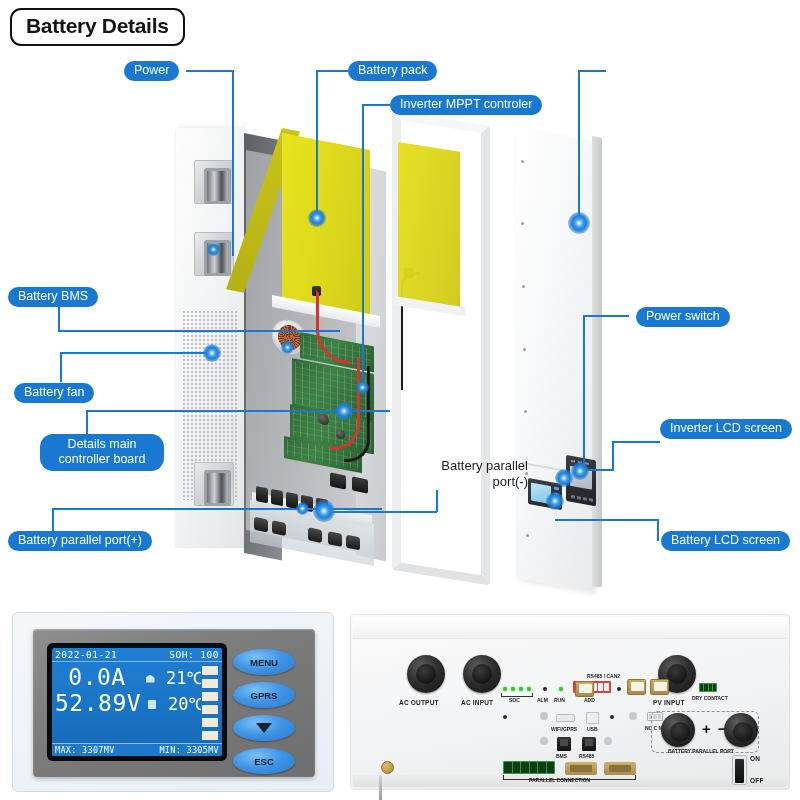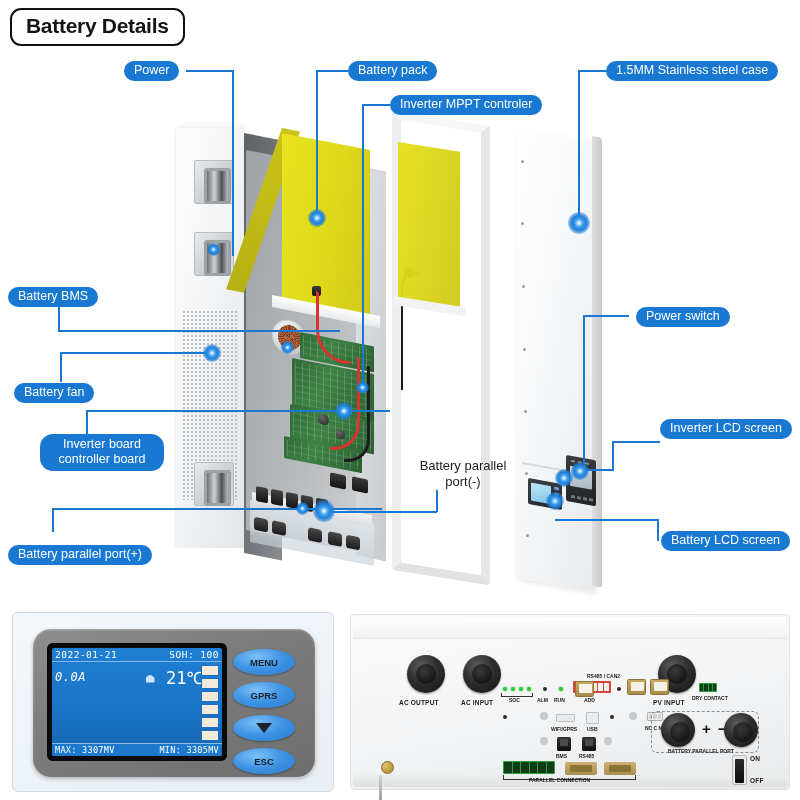--- a/index.html
+++ b/index.html
@@ -24,21 +24,21 @@
   .pill{
     position:absolute;
     background:#1878d2; color:#fff;
     border-radius:11px; padding:2px 10px 3px 10px;
     font-size:12.5px; line-height:15px; white-space:nowrap;
     z-index:40;
   }
   .pill.two{ white-space:normal; text-align:center; border-radius:13px; padding:3px 12px 4px; }
   .plain-label{
     position:absolute; color:#1c1c1c; font-size:13px; line-height:16px;
-    text-align:center; z-index:40; white-space:nowrap;
+    text-align:right; z-index:40; white-space:nowrap;
   }
 
   
   .ln{ position:absolute; background:#1878d2; z-index:30; }
   .lh{ height:1.6px; }
   .lv{ width:1.6px; }
 
   
   .dot{
     position:absolute; width:18px; height:18px; border-radius:50%;
@@ -273,21 +273,21 @@
 
   
   #lcdmod{
     position:absolute; left:12px; top:612px; width:322px; height:180px;
     background:linear-gradient(160deg,#f4f8fb,#e8eef4);
     border:1px solid #cfd9e2; border-radius:6px;
   }
   .bezel{
     position:absolute; left:20px; top:16px; width:282px; height:148px;
     background:linear-gradient(155deg,#8e8e8e 0%,#7c7c7c 40%,#6e6e6e 100%);
-    border-radius:18px; box-shadow:inset 0 1px 2px rgba(255,255,255,.35), 0 2px 4px rgba(0,0,0,.25);
+    border-radius:4px; box-shadow:inset 0 1px 2px rgba(255,255,255,.35), 0 2px 4px rgba(0,0,0,.25);
   }
   .screen{
     position:absolute; left:14px; top:14px; width:180px; height:118px;
     background:#0c0e10; border-radius:6px; padding:5px;
     box-shadow:inset 0 0 6px rgba(0,0,0,.8);
   }
   .scr-in{
     position:absolute; left:5px; top:5px; right:5px; bottom:5px;
     background:linear-gradient(180deg,#1f7fd4 0%,#1a74c6 55%,#1668b4 100%);
     border-radius:2px; overflow:hidden;
@@ -301,21 +301,21 @@
     border-bottom:1px solid rgba(255,255,255,.45);
   }
   .scr-bot{
     position:absolute; left:0; bottom:0; right:0; height:13px;
     display:flex; justify-content:space-between; align-items:center;
     padding:0 3px; font-size:8.5px; letter-spacing:.3px;
     background:#1d79cb; border-top:1px solid rgba(255,255,255,.5);
   }
   .rows{ position:absolute; left:0; right:24px; top:15px; bottom:14px; padding:1px 3px 0 3px; }
   .rw{ display:flex; align-items:center; height:26px; }
-  .rv{ flex:0 0 84px; text-align:left; font-size:12px; letter-spacing:0.5px;font-style:italic; }
+  .rv{ flex:0 0 84px; text-align:center; font-size:23px; letter-spacing:0.5px; }
   .ri{ flex:0 0 22px; text-align:center; }
   .ri .hm{
     display:inline-block; width:9px; height:8px; background:#cfe6fa;
     clip-path:polygon(50% 0,100% 42%,100% 100%,0 100%,0 42%);
   }
   .ri .bt{ display:inline-block; width:8px; height:9px; background:#cfe6fa; border-radius:1px; }
   .ri .soc{
     display:inline-block; font-size:7px; font-weight:bold; color:#1a6fc0;
     background:#eaf3fb; padding:0 1px; border:1px solid #fff; letter-spacing:0;
   }
@@ -565,26 +565,25 @@
   <div class="ln lh" style="left:586px; top:469px; width:28px;"></div>
   <div class="dot" style="left:571px; top:462px;"></div>
 
   <div class="ln lh" style="left:555px; top:519px; width:104px;"></div>
   <div class="ln lv" style="left:657px; top:519px; height:22px;"></div>
   <div class="dot" style="left:546px; top:492px;"></div>
 
   <div class="pill" style="left:124px; top:61px;">Power</div>
   <div class="pill" style="left:348px; top:61px;">Battery pack</div>
   <div class="pill" style="left:390px; top:95px;">Inverter MPPT controler</div>
-  <div class="pill" style="left:606px; top:61px;">1.5MM Stainless steel case</div>
   <div class="pill" style="left:8px;   top:287px;">Battery BMS</div>
   <div class="pill" style="left:14px;  top:383px;">Battery fan</div>
-  <div class="pill two" style="left:40px; top:434px; width:124px;">Inverter board
+  <div class="pill two" style="left:40px; top:434px; width:124px;">Details main
 controller board</div>
-  <div class="pill" style="left:8px;   top:545px;">Battery parallel port(+)</div>
+  <div class="pill" style="left:8px;   top:531px;">Battery parallel port(+)</div>
   <div class="plain-label" style="left:398px; top:458px; width:130px; white-space:pre-line;">Battery parallel
 port(-)</div>
   <div class="pill" style="left:636px; top:307px;">Power switch</div>
   <div class="pill" style="left:661px; top:531px;">Battery LCD screen</div>
   <div class="pill" style="left:660px; top:419px;">Inverter LCD screen</div>
 </div>
 
 <div id="lcdmod">
   <div class="bezel">
 
@@ -594,20 +593,25 @@
         <div class="scr-top">
           <span>2022-01-21</span>
           <span>SOH: 100</span>
         </div>
 
         <div class="rows">
           <div class="rw">
             <span class="rv">0.0A</span>
             <span class="ri"><i class="hm"></i></span>
             <span class="rt">21℃</span>
+          </div>
+          <div class="rw">
+            <span class="rv">52.89V</span>
+            <span class="ri"><i class="bt"></i></span>
+            <span class="rt">20℃</span>
           </div>
         </div>
 
         <div class="bars">
           <i style="top:0"></i>
             <i style="top:13px"></i>
             <i style="top:26px"></i>
           <i style="top:39px"></i>
             <i style="top:52px"></i>
             <i style="top:65px"></i>

